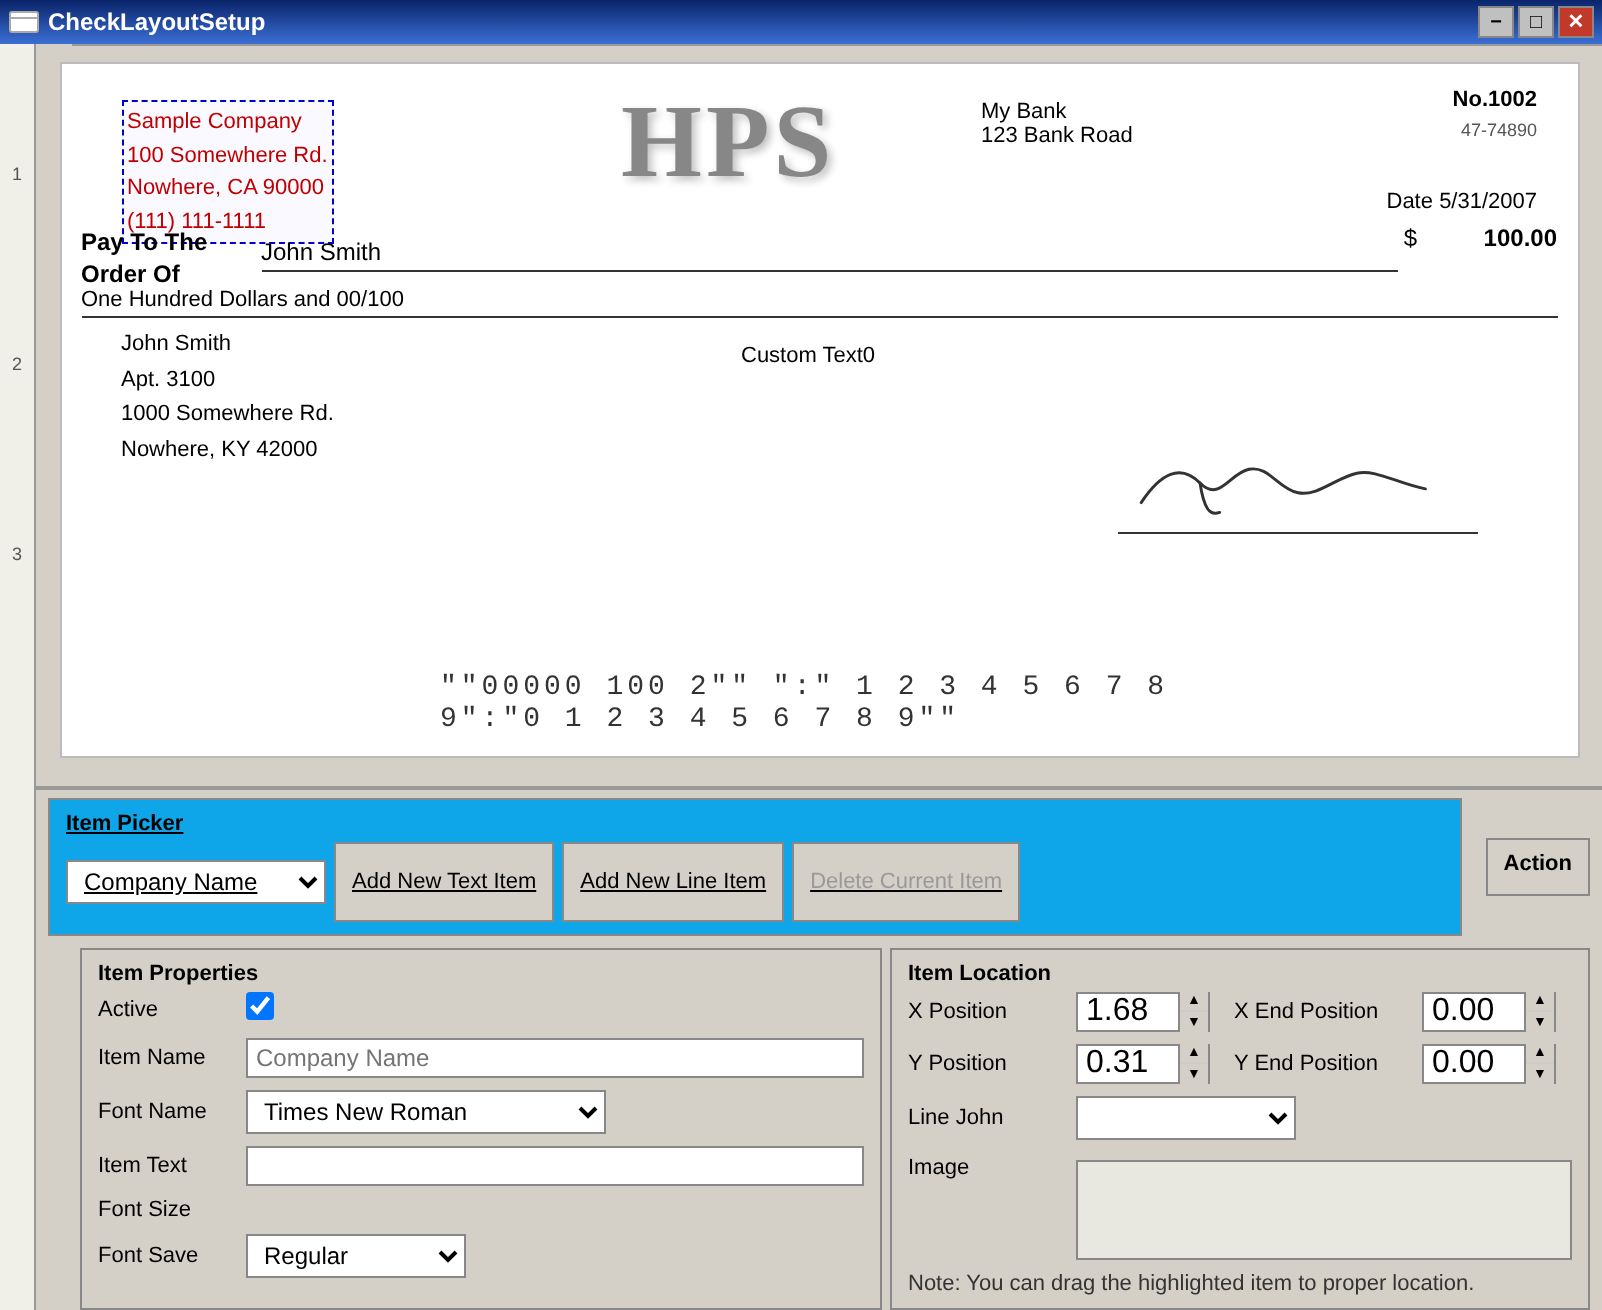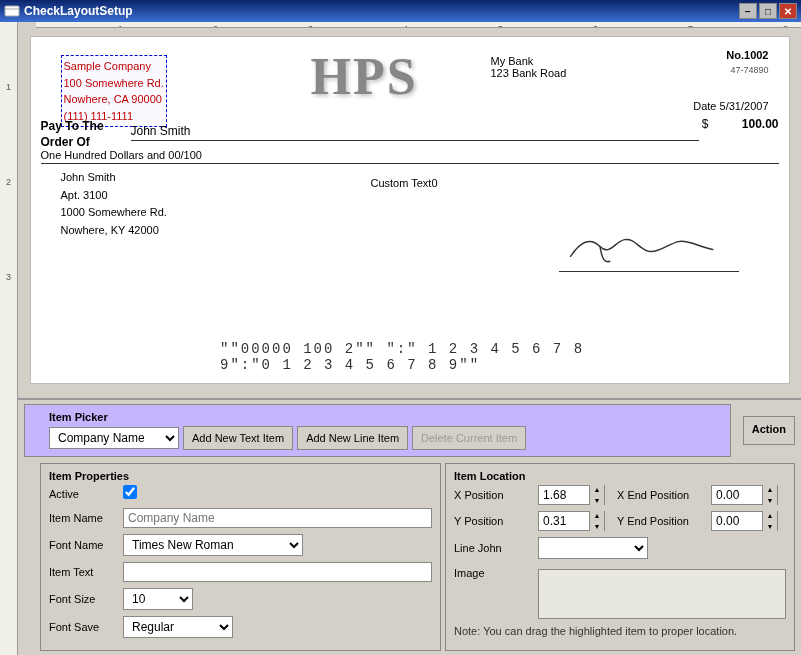--- a/index.html
+++ b/index.html
@@ -285,23 +285,24 @@
       margin-bottom: 6px;
     }
     .section-label {
       font-size: 11px;
       font-weight: bold;
       margin-bottom: 3px;
     }
 
     .picker-group {
       border: 1px solid #888;
-      padding: 6px 24px;
-      background: #c4b5fd;
+      padding: 6px 8px;
+      background: #0ea5e9;
       flex: 1;
+      text-decoration: underline;
     }
     .action-group {
       border: 1px solid #888;
       padding: 6px 8px;
       background: #d4d0c8;
       margin-left: 6px;
     }
 
     .picker-controls {
       display: flex;
@@ -312,21 +313,21 @@
     select {
       height: 22px;
       border: 1px solid #888;
       background: white;
       font-size: 12px;
       padding: 1px 4px;
     }
     select.item-select { width: 130px; }
 
     button {
-      height: 24px;
+      height: 40px;
       border: 1px solid #888;
       background: #d4d0c8;
       font-size: 11px;
       padding: 0 8px;
       cursor: pointer;
       white-space: nowrap;
     }
     button.disabled { color: #999; cursor: default; }
 
     
@@ -380,21 +381,21 @@
       display: flex;
       align-items: center;
       border: 1px solid #888;
       background: white;
       height: 20px;
     }
     .spinbox input {
       border: none;
       width: 50px;
       height: 18px;
-      font-size: 12px;
+      font-size: 16px;
       padding: 1px 4px;
       outline: none;
     }
     .spinbox-btns {
       display: flex;
       flex-direction: column;
       border-left: 1px solid #888;
     }
     .spinbox-btn {
       height: 10px;
@@ -609,30 +610,20 @@
 
           <div class="prop-row">
             <span class="prop-label">Item Text</span>
             <div class="prop-value">
               <input type="text" value="" style="">
             </div>
           </div>
 
           <div class="prop-row">
             <span class="prop-label">Font Size</span>
-            <div class="prop-value">
-              <select class="size-select">
-                <option>8</option>
-                <option>9</option>
-                <option selected="">10</option>
-                <option>11</option>
-                <option>12</option>
-                <option>14</option>
-              </select>
-            </div>
           </div>
 
           <div class="prop-row">
             <span class="prop-label">Font Save</span>
             <div class="prop-value">
               <select class="style-select">
                 <option>Regular</option>
                 <option>Bold</option>
                 <option>Italic</option>
                 <option>Bold Italic</option>

